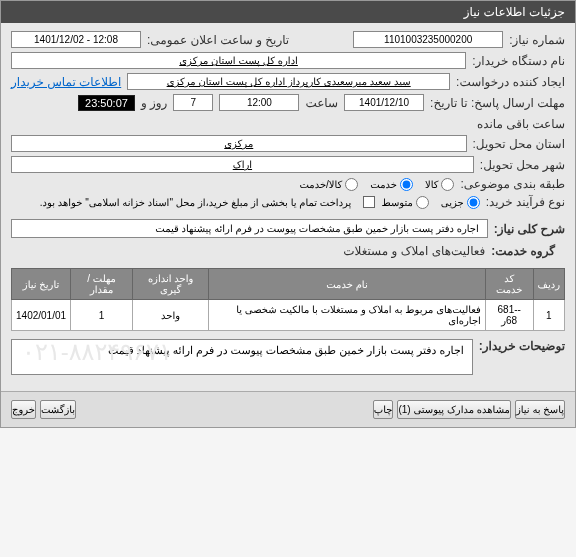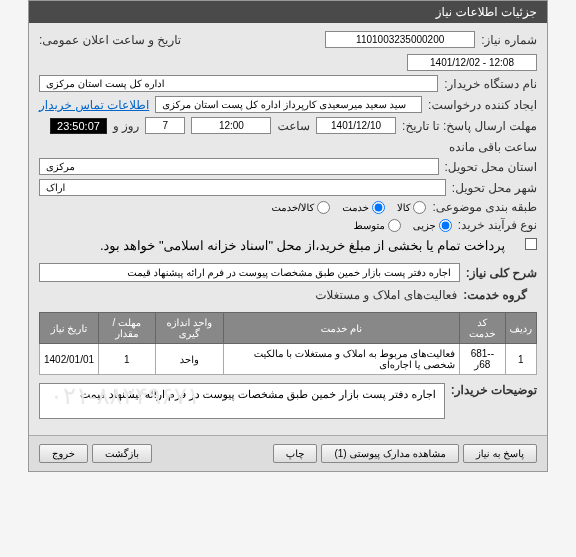--- a/index.html
+++ b/index.html
@@ -7,21 +7,21 @@
   margin: 0;
   padding: 0;
 }
 body {
   font-family: Tahoma, Arial, sans-serif;
   font-size: 11px;
   background: #f5f5f5;
   direction: rtl;
 }
 .container {
-  width: 520px;
+  width: 576px;
   margin: 0 auto;
   background: #e8e8e8;
   border: 1px solid #999;
 }
 .header-bar {
   background: #4a4a4a;
   color: #fff;
   padding: 4px 10px;
   font-size: 12px;
   text-align: right;
@@ -47,21 +47,22 @@
   border: 1px solid #888;
   padding: 2px 6px;
   font-size: 10px;
   min-width: 80px;
   display: inline-block;
   direction: ltr;
   text-align: center;
 }
 .form-value.wide {
   flex: 1;
-  text-align: left;
+  text-align: center;
+  text-decoration: underline;
 }
 .link-text {
   color: #0066cc;
   text-decoration: underline;
   cursor: pointer;
   font-size: 12px;
 }
 .radio-group {
   display: flex;
   gap: 12px;
@@ -75,23 +76,23 @@
 }
 .checkbox {
   width: 12px;
   height: 12px;
   border: 1px solid #666;
   background: #fff;
   display: inline-block;
 }
 .checkbox-row {
   display: flex;
-  align-items: flex-start;
-  gap: 20px;
-  font-size: 13px;
+  align-items: flex-end;
+  gap: 12px;
+  font-size: 10px;
 }
 .title-box {
   background: #fff;
   border: 1px solid #888;
   padding: 3px 8px;
   flex: 1;
   font-size: 10px;
 }
 .section-title {
   background: #d5d5d5;
@@ -152,21 +153,21 @@
   background: #ddd;
   border-top: 1px solid #aaa;
 }
 .btn-group {
   display: flex;
   gap: 4px;
 }
 .btn {
   background: linear-gradient(#f8f8f8, #ddd);
   border: 1px solid #888;
-  padding: 3px 12px;
+  padding: 3px 0;
   font-size: 10px;
   cursor: pointer;
   font-family: inherit;
   border-radius: 2px;
 }
 .time-highlight {
   background: #000000;
   color: #fff;
   padding: 1px 6px;
   direction: ltr;

